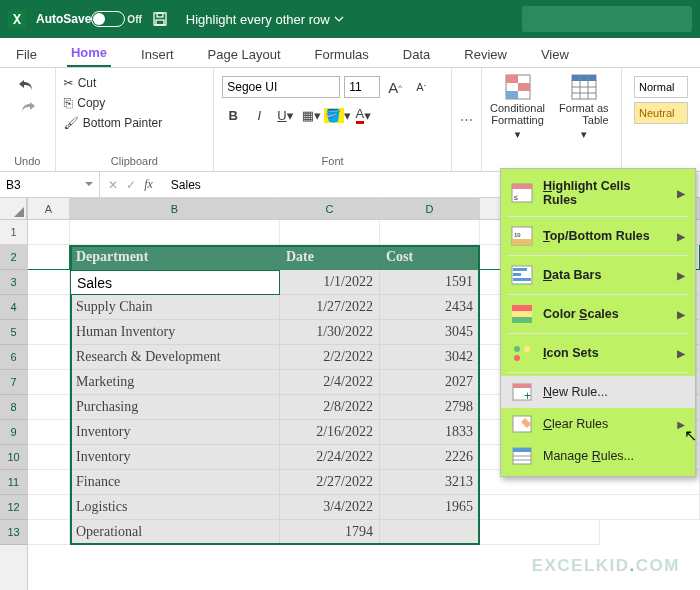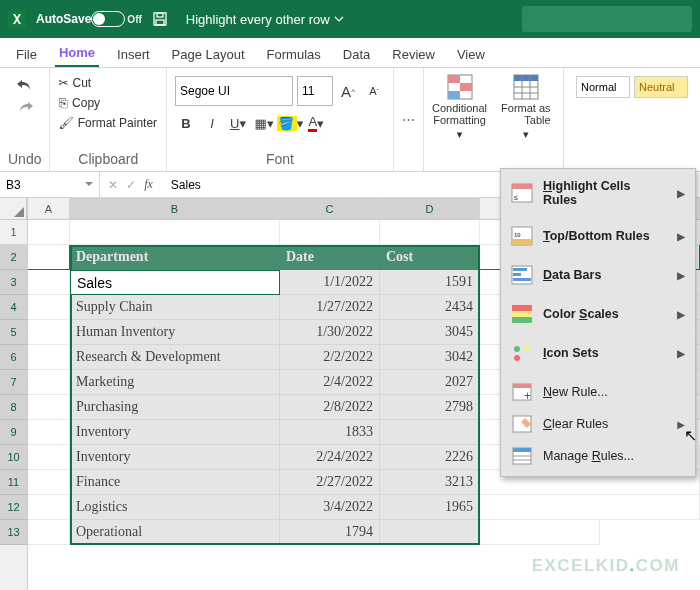--- a/index.html
+++ b/index.html
@@ -9,37 +9,37 @@
 .titlebar { background:#127245; height:38px; display:flex; align-items:center; color:#fff; padding:0 8px; gap:10px; }
 .titlebar svg { flex:none; }
 .autosave { display:flex; align-items:center; gap:0; font-size:12px;font-weight:bold; }
 .toggle { width:34px; height:16px; border:1px solid #fff; border-radius:8px; display:flex; align-items:center; padding:1px; }
 .toggle-knob { width:12px; height:12px; border-radius:50%; background:#fff; }
 .toggle-label { font-size:10px; margin-left:2px; opacity:.9; }
 .docname { font-size:13px; display:flex; align-items:center; gap:4px; margin-left:8px;}
 .searchbox { margin-left:auto; background:#2d8a5f; height:26px; width:170px; border-radius:3px; }
 
 
-.tabs { background:#fff; height:30px; display:flex; align-items:flex-end; padding:0 12px; gap:14px; font-size:13px; color:#404040; border-bottom:1px solid #d4d4d4;}
+.tabs { background:#fff; height:30px; display:flex; align-items:flex-end; padding:0 12px; gap:26px; font-size:13px; color:#404040; border-bottom:1px solid #d4d4d4;}
 .tab { padding:6px 4px 5px; cursor:pointer; }
 .tab.active { color:#8b5cf6; border-bottom:2px solid #127245; font-weight:600; }
 
 
 .ribbon { background:#fff; height:104px; display:flex; border-bottom:1px solid #d4d4d4; }
 .group { border-right:1px solid #e1e1e1; padding:4px 8px 2px; display:flex; flex-direction:column; position:relative;}
-.group-label { text-align:center; font-size:14px; color:#666; margin-top:auto; padding-bottom:2px;}
+.group-label { text-align:center; font-size:11px; color:#666; margin-top:auto; padding-bottom:2px;}
 .group-body { display:flex; gap:6px; flex:1; }
 .vbtn { display:flex; flex-direction:column; align-items:center; gap:2px; padding:2px 4px; font-size:11px; color:#333; cursor:pointer;}
 .vbtn svg { flex:none; }
 .smallrow { display:flex; align-items:center; gap:4px; font-size:12px; color:#333; padding:2px 0; cursor:pointer;}
 .clipboard-col { display:flex; flex-direction:column; gap:2px; justify-content:flex-start; padding-top:2px;}
-.fontselect { height:30px; border:1px solid #b6b6b6; background:#fff; font-size:12px; padding:0 4px; }
+.fontselect { height:22px; border:1px solid #b6b6b6; background:#fff; font-size:12px; padding:0 4px; }
 .fontrow { display:flex; gap:4px; align-items:center; }
 .iconbtn { width:22px; height:22px; display:flex; align-items:center; justify-content:center; color:#404040; cursor:pointer; font-size:13px;}
-.styles { display:flex; gap:4px; padding:4px;justify-content:center;}
+.styles { display:flex; flex-direction:column; gap:4px; padding:4px;justify-content:center;}
 .stylecell { width:54px; height:22px; border:1px solid #ccc; font-size:11px; display:flex; align-items:center; padding:0 4px;}
 .stylecell.neutral { background:#ffeb9c; color:#9c6500;}
 
 
 .fbar { height:26px; border-bottom:1px solid #d4d4d4; display:flex; align-items:center; }
 .namebox { width:100px; border-right:1px solid #d4d4d4; padding:0 6px; font-size:12px; display:flex; align-items:center; justify-content:space-between; height:100%;}
 .fxarea { display:flex; align-items:center; gap:8px; padding:0 8px; font-size:12px; color:#555;}
 .fxval { color:#000; margin-left:10px;}
 
 
@@ -56,21 +56,21 @@
 .cA{width:42px;} .cB{width:210px;} .cC{width:100px;} .cD{width:100px;} .cE{width:220px;}
 .cells { position:relative; }
 .row { height:25px; display:flex; }
 .cell { border-right:1px solid #e8e8e8; border-bottom:1px solid #e8e8e8; padding:0 6px; display:flex; align-items:center; font-size:14px; overflow:hidden; font-family:"Segoe UI";}
 .cell.num { justify-content:flex-end;}
 .thead .cell { background:#0b7a4b; color:#fff; font-weight:700; border-color:#0b7a4b;}
 .sel-overlay { position:absolute; border:2px solid #127245; background:rgba(180,180,180,.35); pointer-events:none;}
 .sel-active { position:absolute; background:#fff; border:1px solid #127245; pointer-events:none; display:flex; align-items:center; padding:0 6px; font-size:14px;}
 
 
-.cfmenu { position:absolute; top:168px; left:500px; width:196px; background:#e5e5e5; border:1px solid #bdbdbd; box-shadow:2px 3px 6px rgba(0,0,0,.3); padding:4px 0; z-index:50;}
+.cfmenu { position:absolute; top:168px; left:500px; width:196px; background:#bef264; border:1px solid #bdbdbd; box-shadow:2px 3px 6px rgba(0,0,0,.3); padding:4px 0; z-index:50;}
 .cfitem { display:flex; align-items:center; gap:10px; padding:6px 10px; font-size:12.5px; color:#222; cursor:pointer; position:relative;}
 .cfitem.bold { font-weight:700;}
 .cfitem.bold u{ text-decoration:underline; text-decoration-color:#222;}
 .cfitem .arrow { margin-left:auto; font-size:10px; color:#555;}
 .cfsep { height:1px; background:#e2e2e2; margin:3px 6px;}
 .cfitem.hover { background:#e5e5e5;}
 .cficon { width:22px; height:20px; flex:none;}
 .cursor { position:absolute; top:426px; left:684px; z-index:60; font-size:16px; color:#000;}
 
 
@@ -128,21 +128,21 @@
         </svg>
     </div>
     <div class="group-label">Undo</div>
   </div>
 
   <div class="group" style="width:160px">
     <div class="group-body">
       <div class="clipboard-col">
         <div class="smallrow">✂ <span>Cut</span></div>
         <div class="smallrow">⎘ <span>Copy</span></div>
-        <div class="smallrow">🖌 <span>Format Painter</span></div>
+        <div class="smallrow">🖌 <span>Bottom Painter</span></div>
       </div>
     </div>
     <div class="group-label">Clipboard</div>
   </div>
 
   <div class="group" style="width:240px">
     <div class="group-body" style="flex-direction:column;gap:6px;padding-top:4px">
       <div class="fontrow">
         <input class="fontselect" style="width: 118px;" value="Segoe UI">
         <input class="fontselect" style="width: 36px;" value="11">
@@ -305,20 +305,21 @@
           <div class="row">
             <div class="cell cA"></div>
             <div class="cell cB">Purchasing</div>
             <div class="cell cC num">2/8/2022</div>
             <div class="cell cD num">2798</div>
             <div class="cell cE"></div>
           </div>
           <div class="row">
             <div class="cell cA"></div>
             <div class="cell cB">Inventory</div>
+            <div class="cell cC num">2/16/2022</div>
             <div class="cell cD num">1833</div>
             <div class="cell cE"></div>
           </div>
           <div class="row">
             <div class="cell cA"></div>
             <div class="cell cB">Inventory</div>
             <div class="cell cC num">2/24/2022</div>
             <div class="cell cD num">2226</div>
             <div class="cell cE"></div>
           </div>

